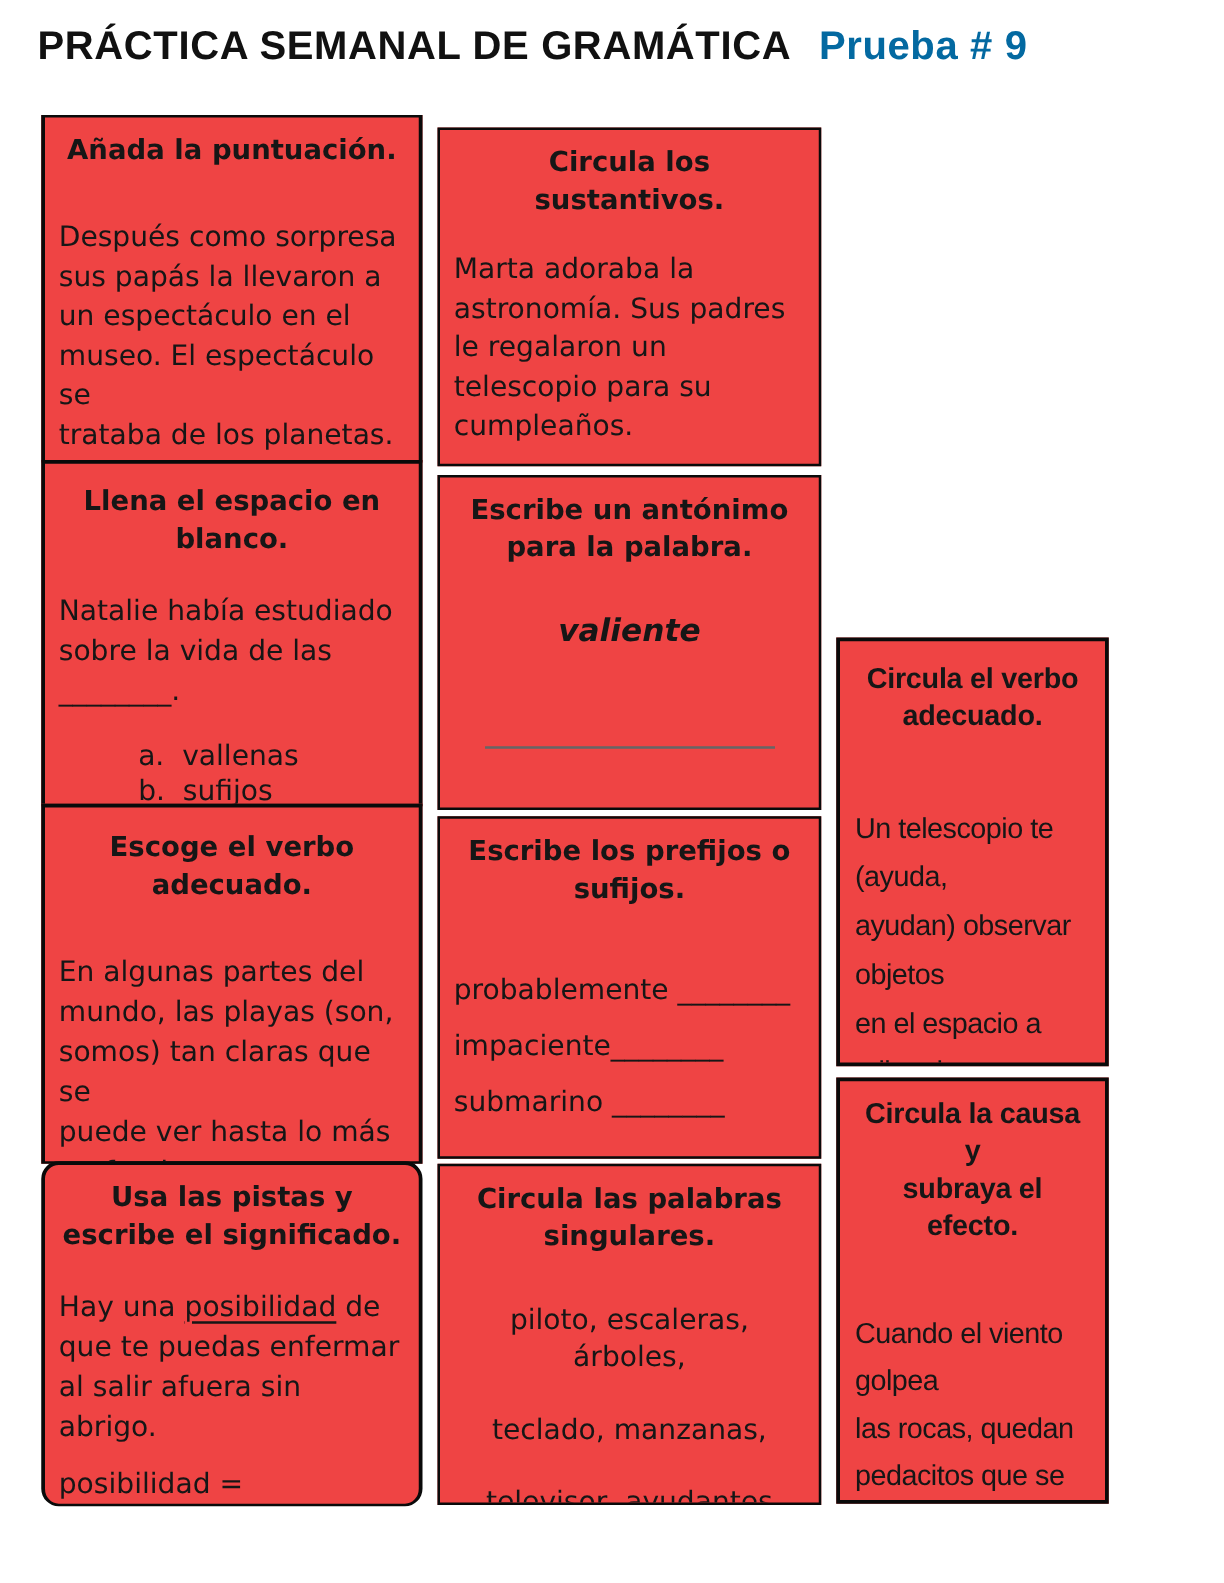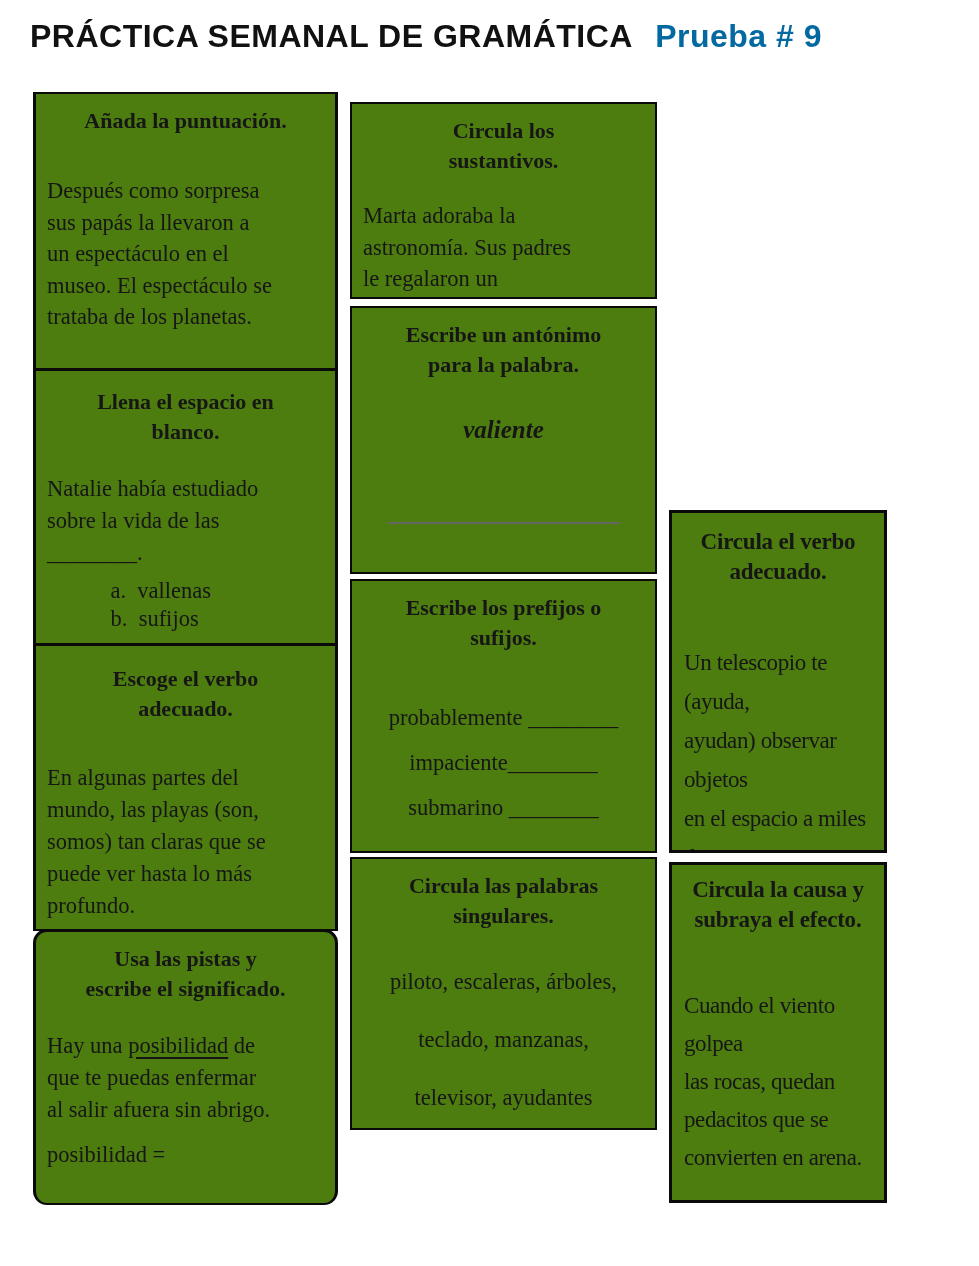--- a/index.html
+++ b/index.html
@@ -9,58 +9,58 @@
   .title-bar { position:absolute; left:30px; top:18px; white-space:nowrap;
     font-family:"Liberation Sans", sans-serif; font-weight:bold;
     font-size:32px; letter-spacing:0.5px; color:#111; }
   .title-bar .test-num { color:#ee1414; margin-left:14px; }
 
   .col { position:absolute; }
   .col1 { left:33px;  top:92px;  width:305px; }
   .col2 { left:350px; top:102px; width:307px; }
   .col3 { left:669px; top:510px; width:218px;border-radius:21px; }
 
-  .bx { border:3px solid #0a0a0a; background:#4d7c0f; padding:12px 11px; overflow:hidden;font-family:Liberation Serif, serif; }
+  .bx { border:3px solid #0a0a0a; background:#ef4444; padding:12px 11px; overflow:hidden; }
   .col1 .bx { border-width:2px 3px; }
   .col1 .bx + .bx { margin-top:-2px; border-top:3px solid #0a0a0a; }
   .col2 .bx { border-width:2px; }
-  .c2b1 { height:197px; margin-bottom:7px; }
+  .c2b1 { height:271px; margin-bottom:7px; }
   .c2b2 { height:268px; margin-bottom:5px; }
   .c2b3 { height:274px; margin-bottom:4px; }
   .c2b4 { height:273px; }
   .c1b1 { height:278px; }
   .c1b2 { height:277px; padding-top:16px; }
   .c1b3 { height:288px; padding-top:18px; }
   .c1b4 { height:276px;border-radius:14px; }
   .c3b1 { height:343px; padding:14px 12px; margin-bottom:9px; }
   .c3b2 { height:341px; padding:10px 12px; }
 
   .hd { font-weight:bold; text-align:center; font-size:22px; line-height:30px;
         white-space:pre-line; }
   .bd { font-size:22.5px; line-height:31.5px; white-space:pre-line; }
 
   .c1b1 .bd { margin-top:39px; }
   .c1b2 .bd { margin-top:26px; line-height:32px; }
   .c1b3 .bd { margin-top:38px; line-height:32px; }
   .c1b4 .bd { margin-top:26px; line-height:32px; }
   .c2b1 .bd { margin-top:24px; }
 
-  .opts { margin-top:8px; text-align:center; }
+  .opts { margin-top:22px; text-align:center; }
   .opts .opt { display:block; font-size:22.5px; line-height:28px;
                white-space:pre; text-align:left; width:150px; margin:0 auto; }
 
   .uline { text-decoration:underline; text-decoration-thickness:2px; text-underline-offset:4px; }
   .answer-eq { margin-top:16px; font-size:22.5px; }
 
   .word-it { margin-top:36px; text-align:center; font-size:25px;
              font-weight:bold; font-style:italic; }
   .blank-line { margin:78px auto 0 auto; width:232px; height:0;
                 border-bottom:2px solid #666; }
 
-  .fill-list { margin-top:50px; text-align:center; }
+  .fill-list { margin-top:50px; text-align:left; }
   .fill-list .fill-item { font-size:22.5px; line-height:30px; margin-bottom:15px; }
 
   .word-list { margin-top:36px; text-align:center; }
   .word-list .word-line { font-size:22.5px; line-height:30px; margin-bottom:28px; }
 
   .col3 { font-family:"Liberation Sans", sans-serif; }
   .col3 .hd { font-size:23px; line-height:30px; letter-spacing:-0.2px; }
   .col3 .bd { font-size:23px; letter-spacing:-0.4px; }
   .c3b1 .bd { margin-top:56px; line-height:39px; }
   .c3b2 .bd { margin-top:52px; line-height:38px; }

